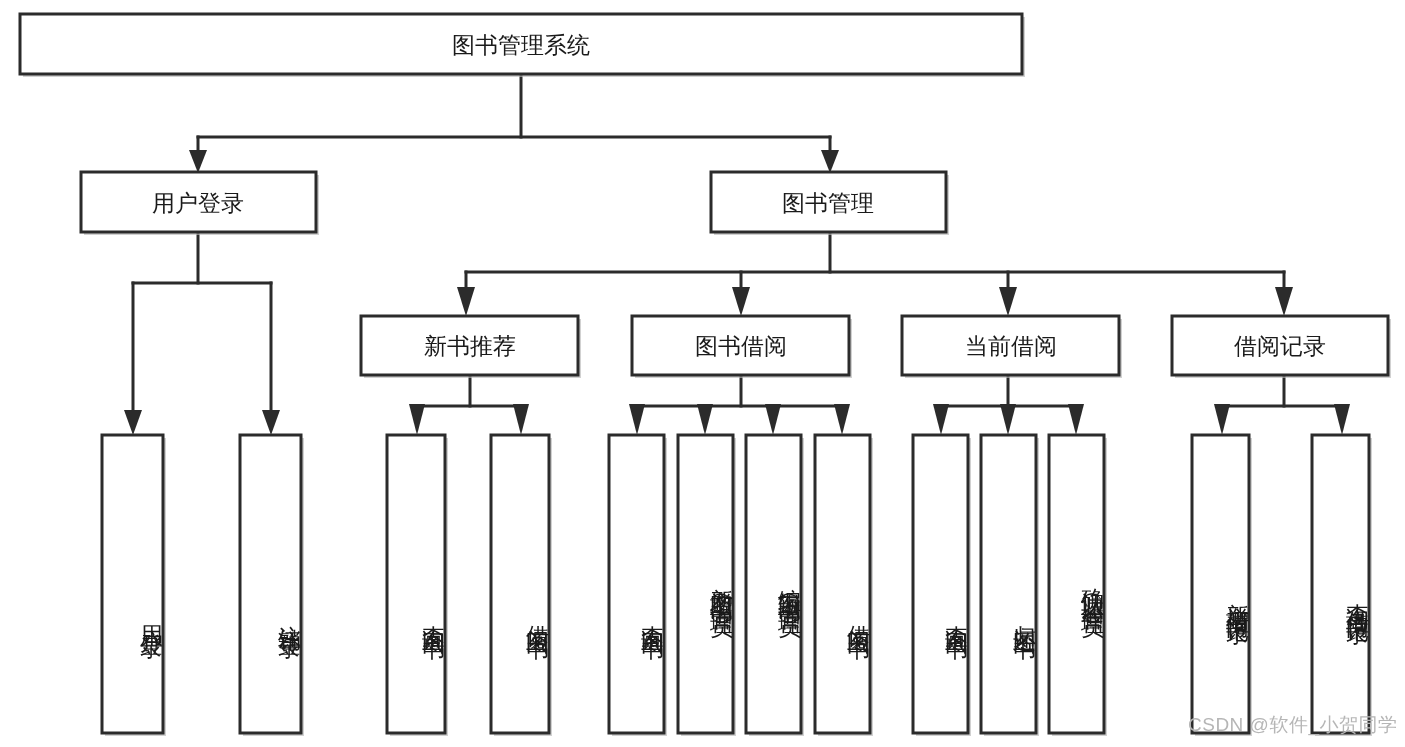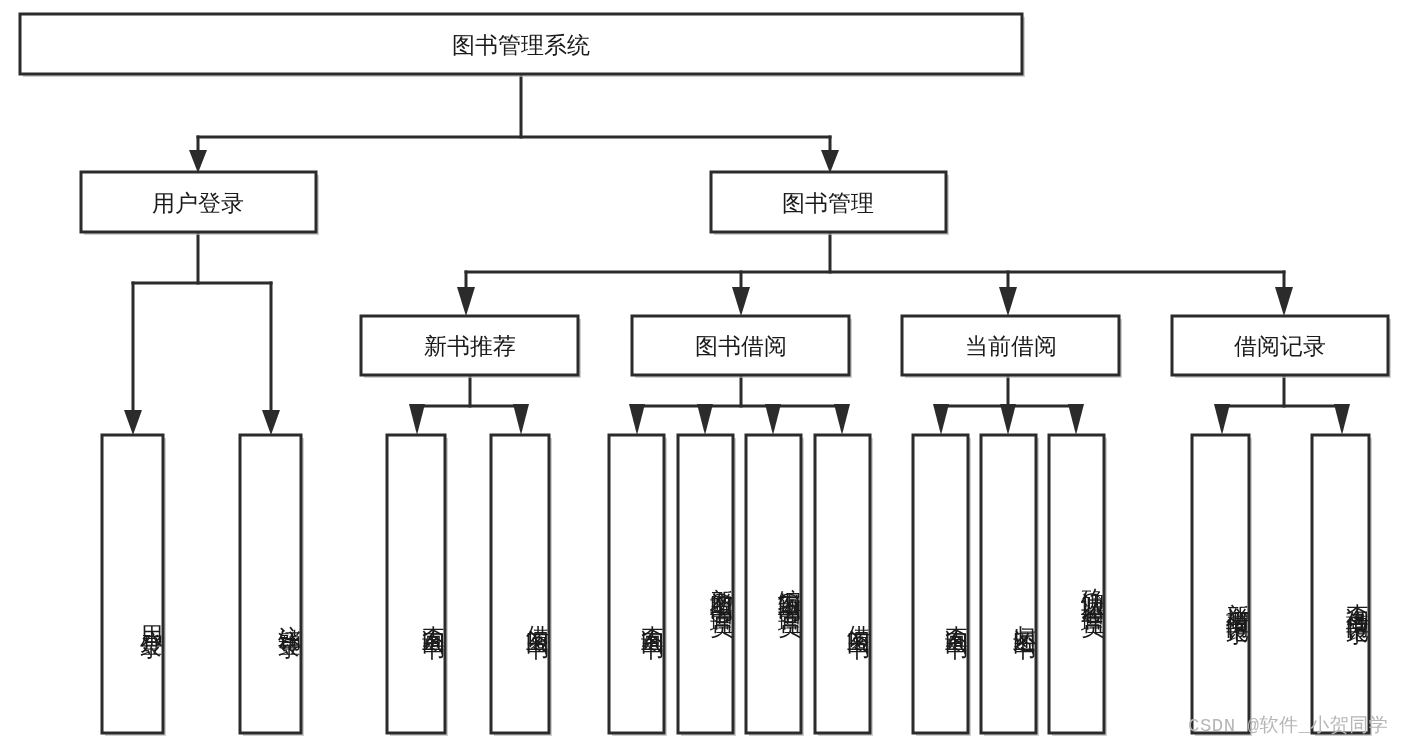--- a/index.html
+++ b/index.html
@@ -70,21 +70,21 @@
   }
   .vlabel-layer {
     position: absolute;
     left: 0;
     top: 0;
     width: 1405px;
     height: 747px;
   }
   .watermark {
     position: absolute;
-    font-family: Liberation Mono, monospace;
+    font-family: Liberation Sans, sans-serif;
     font-size: 19px;
     color: #b6b6b6;
     white-space: nowrap;
     left: 1188px;
     top: 712px;
     letter-spacing: 0.5px;
   }
 </style>
 </head>
 <body>

